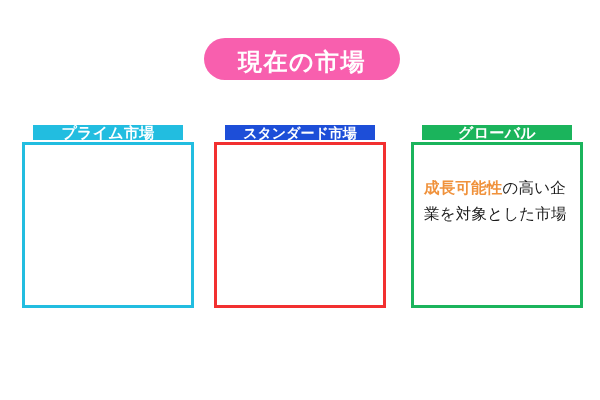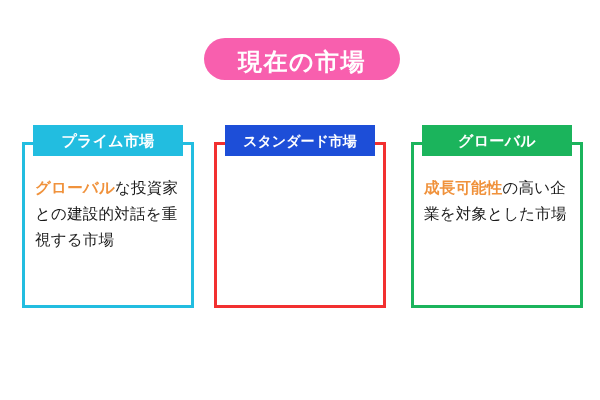--- a/index.html
+++ b/index.html
@@ -57,21 +57,21 @@
   .card-1 { left: 22px;  width: 172px; border-color: #22bde0; }
   .card-2 { left: 214px; width: 172px; border-color: #f23030; }
   .card-3 { left: 411px; width: 172px; border-color: #1bb45c; }
 
   
   .card-header {
     position: absolute;
     top: -20px;
     left: 8px;
     right: 8px;
-    height: 31px;
+    height: 15px;
     display: flex;
     align-items: center;
     justify-content: center;
     box-sizing: border-box;
   }
   .card-1 .card-header { background: #22bde0; }
   .card-2 .card-header { background: #1d4ed8; }
   .card-3 .card-header { background: #1bb45c; }
 
   .card-header-text {
@@ -105,21 +105,20 @@
 <div class="canvas">
 
   <div class="title-badge">
     <span class="title-badge-text">現在の市場</span>
   </div>
 
   <div class="card card-1">
     <div class="card-header">
       <span class="card-header-text">プライム市場</span>
     </div>
-    <div class="card-body"><span class="hl">グローバル</span><span>な投資家との建設的対話を重視する市場</span></div>
   </div>
 
   <div class="card card-2">
     <div class="card-header">
       <span class="card-header-text">スタンダード市場</span>
     </div>
   </div>
 
   <div class="card card-3">
     <div class="card-header">

